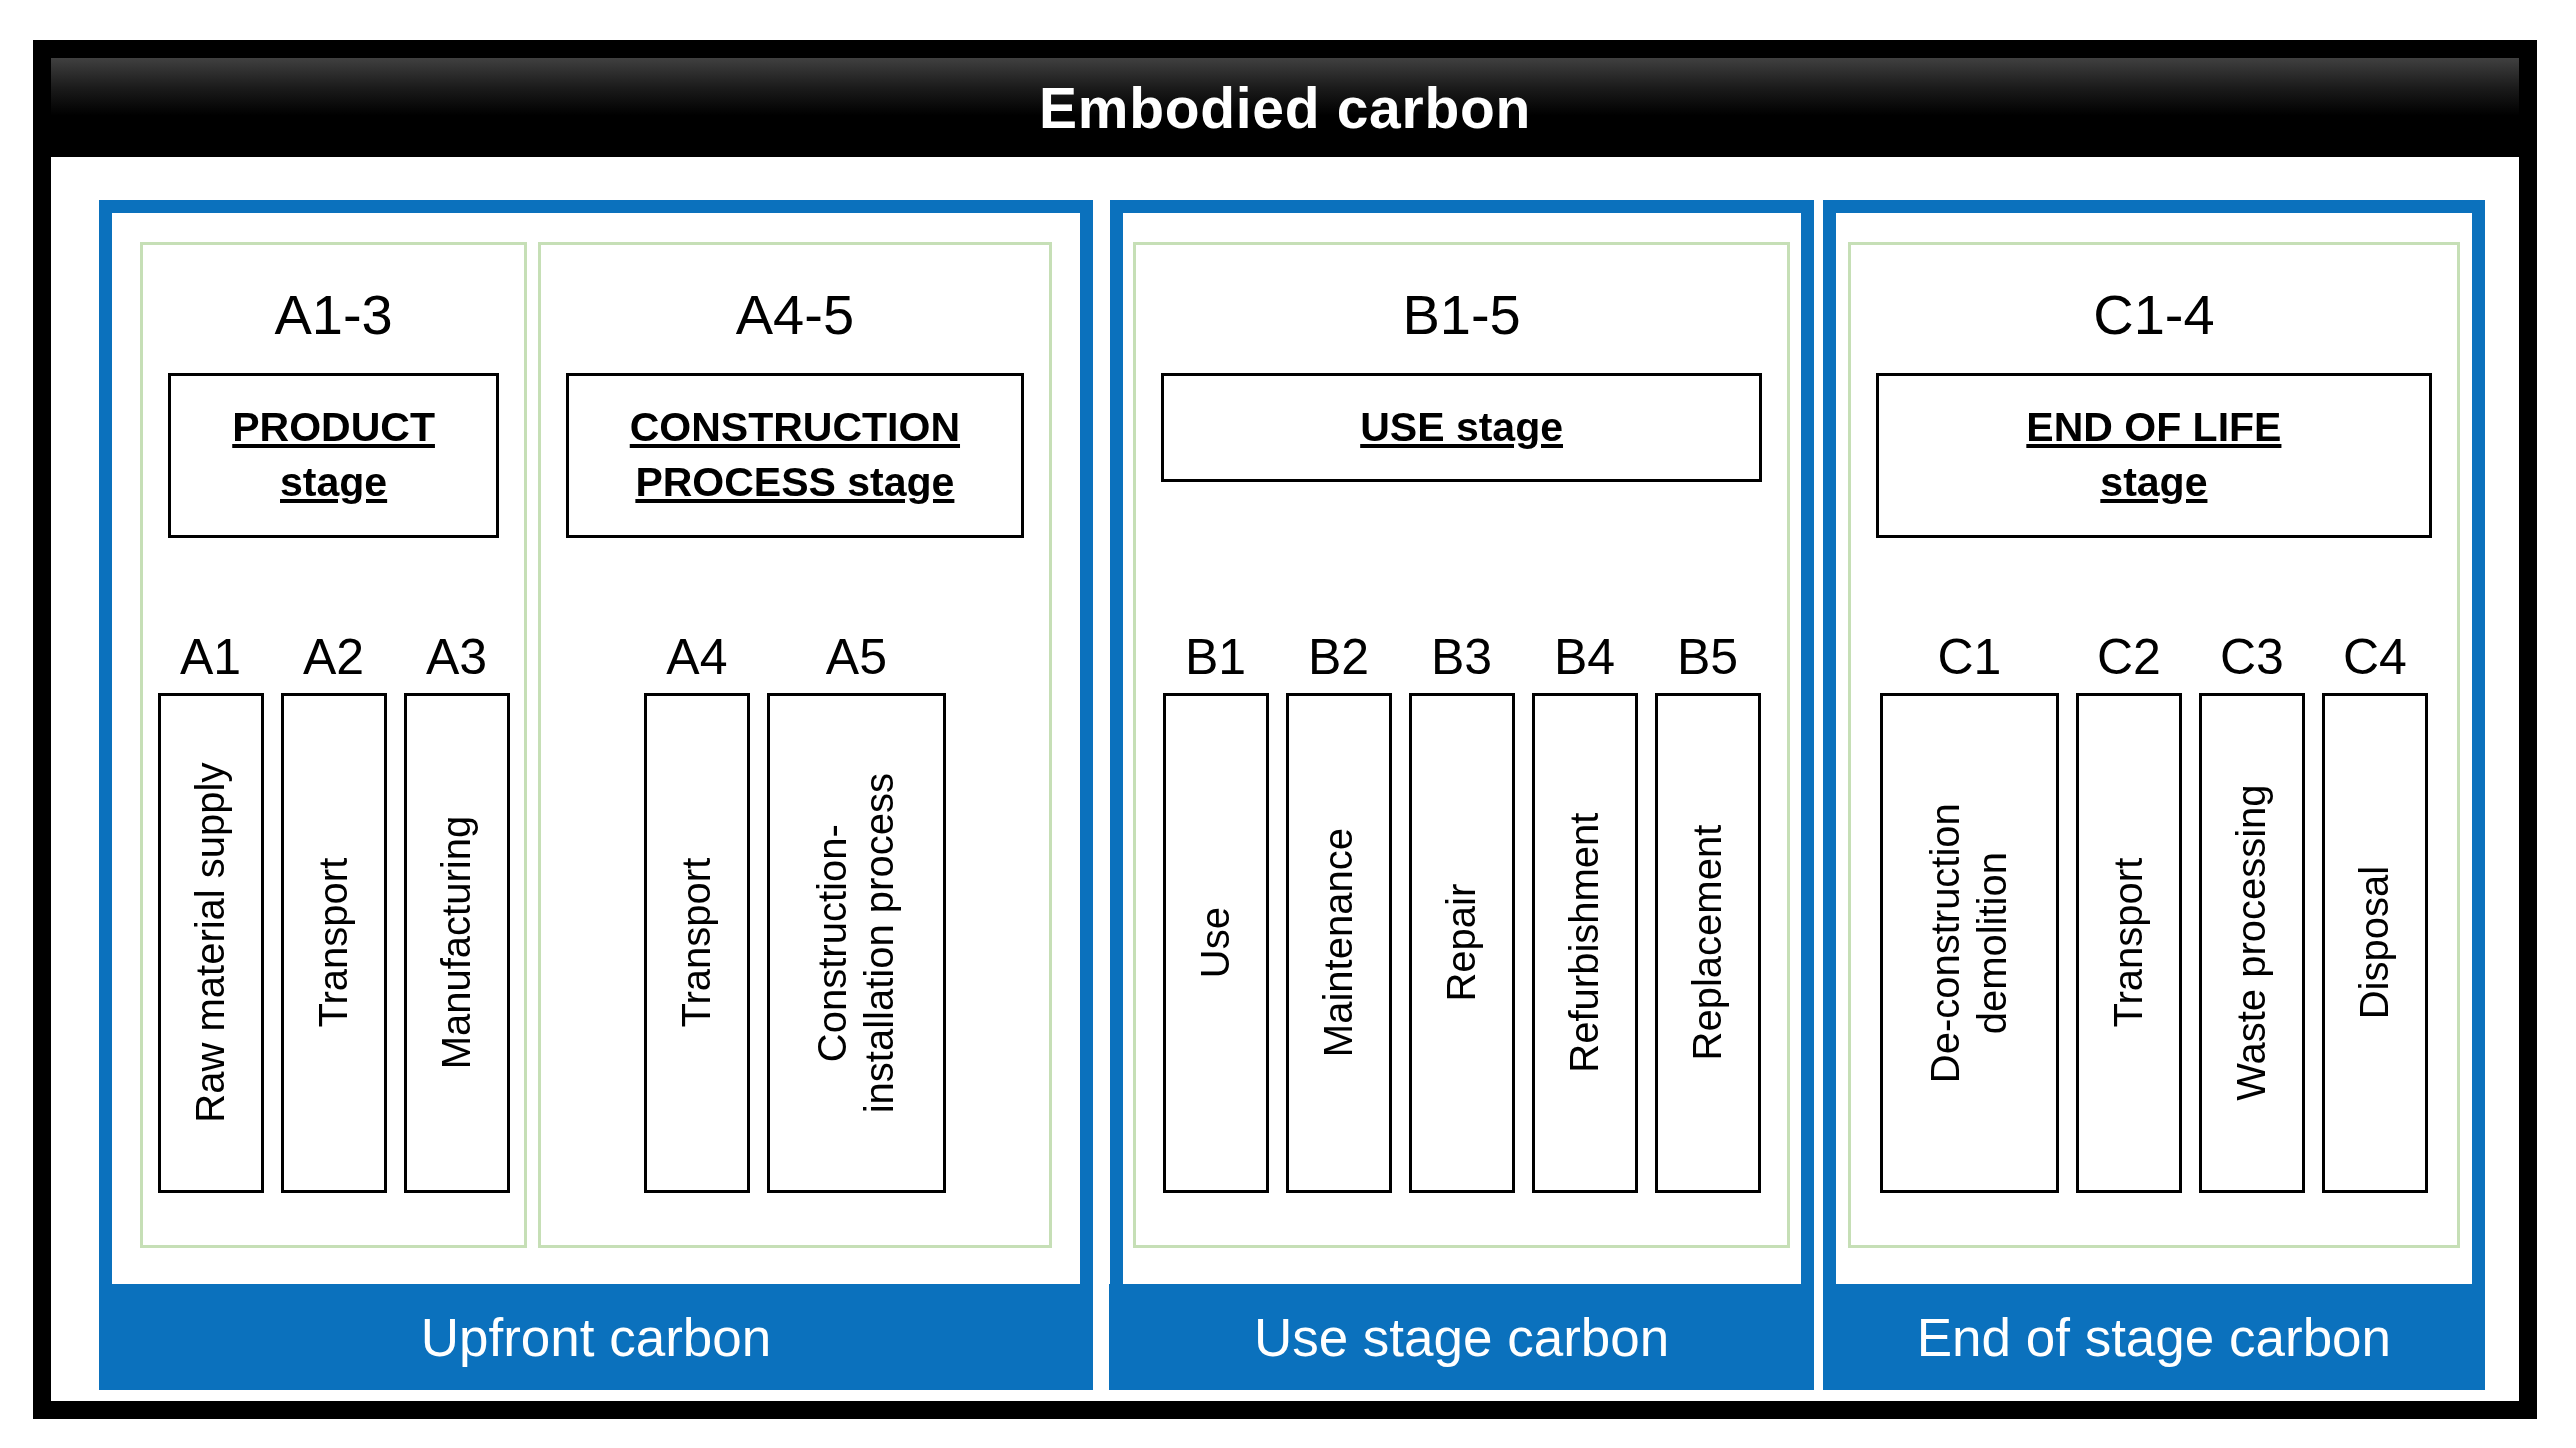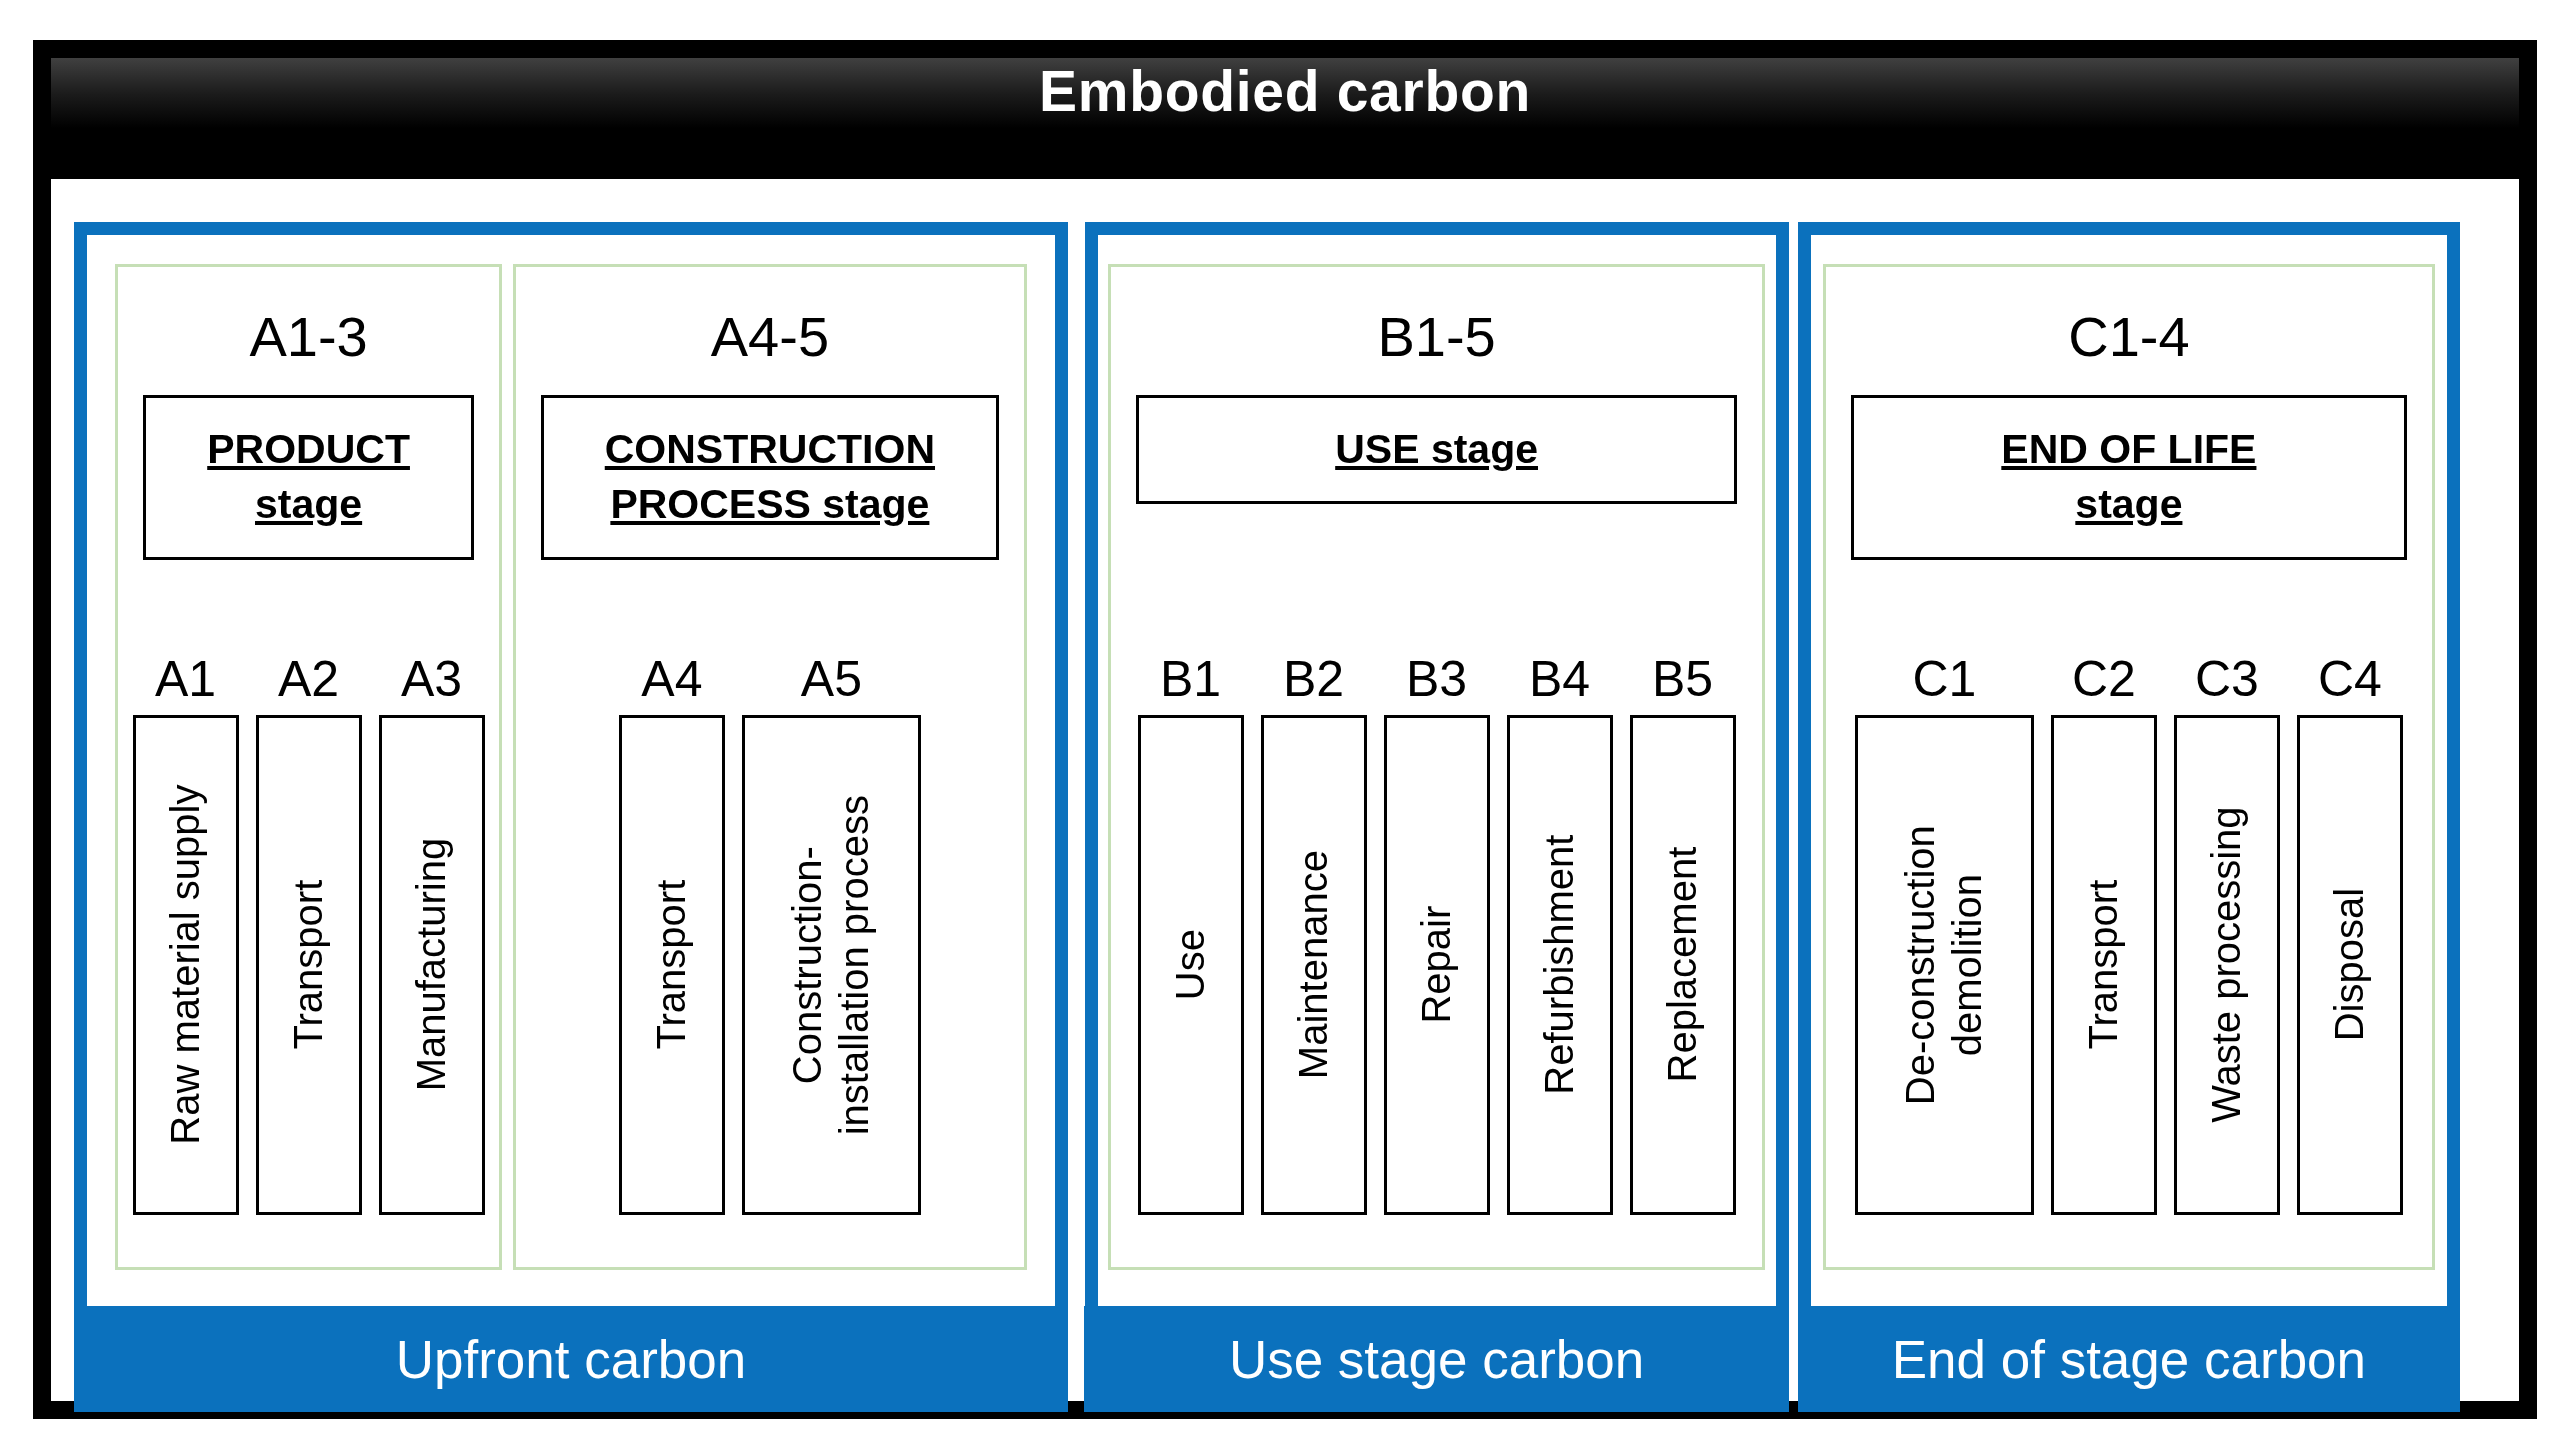--- a/index.html
+++ b/index.html
@@ -10,28 +10,28 @@
   html,body{margin:0;padding:0;background:#fff;}
   body{
     width:2576px;height:1448px;position:relative;
     font-family:"Liberation Sans", sans-serif;color:#000;
   }
   .frame{
     position:absolute;left:33px;top:40px;width:2504px;height:1379px;
     box-sizing:border-box;border:18px solid #000;background:#fff;
   }
   .title-banner{
-    height:121px;
+    height:99px;
     background:linear-gradient(180deg,#404040 0%,#1b1b1b 30%,#000 58%);
-    display:flex;align-items:flex-start;justify-content:center;
+    display:flex;align-items:center;justify-content:center;
     color:#fff;font-size:57px;font-weight:bold;letter-spacing:0.7px;
   }
   .content{
     display:flex;align-items:flex-start;
-    padding:43px 0 0 23px;box-sizing:border-box;
+    padding:43px 0 0 48px;box-sizing:border-box;
   }
   .section{
     box-sizing:border-box;height:1190px;
     border:13.3px solid var(--blue);border-bottom:none;
     display:flex;flex-direction:column;background:#fff;
   }
   .s1{width:994px;margin-right:16.6px;}
   .s2{width:704px;margin-right:9.3px;}
   .s3{width:662px;}
   .groups{

